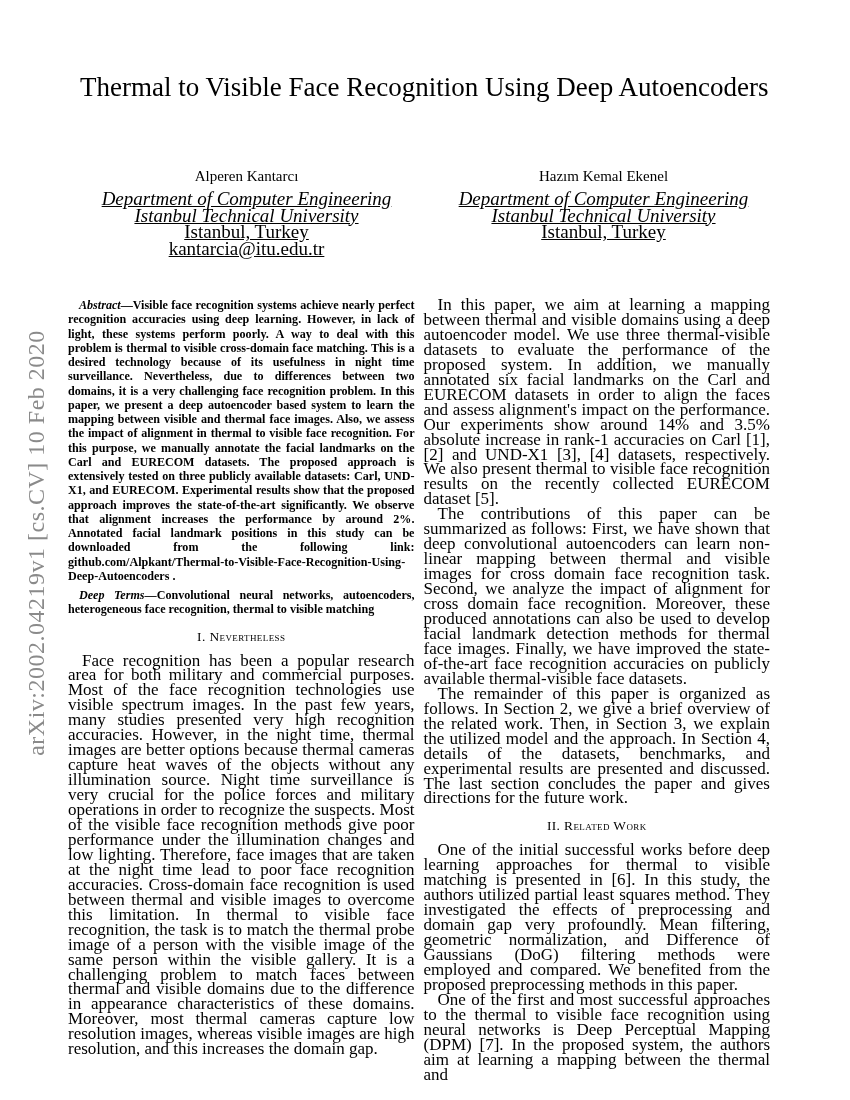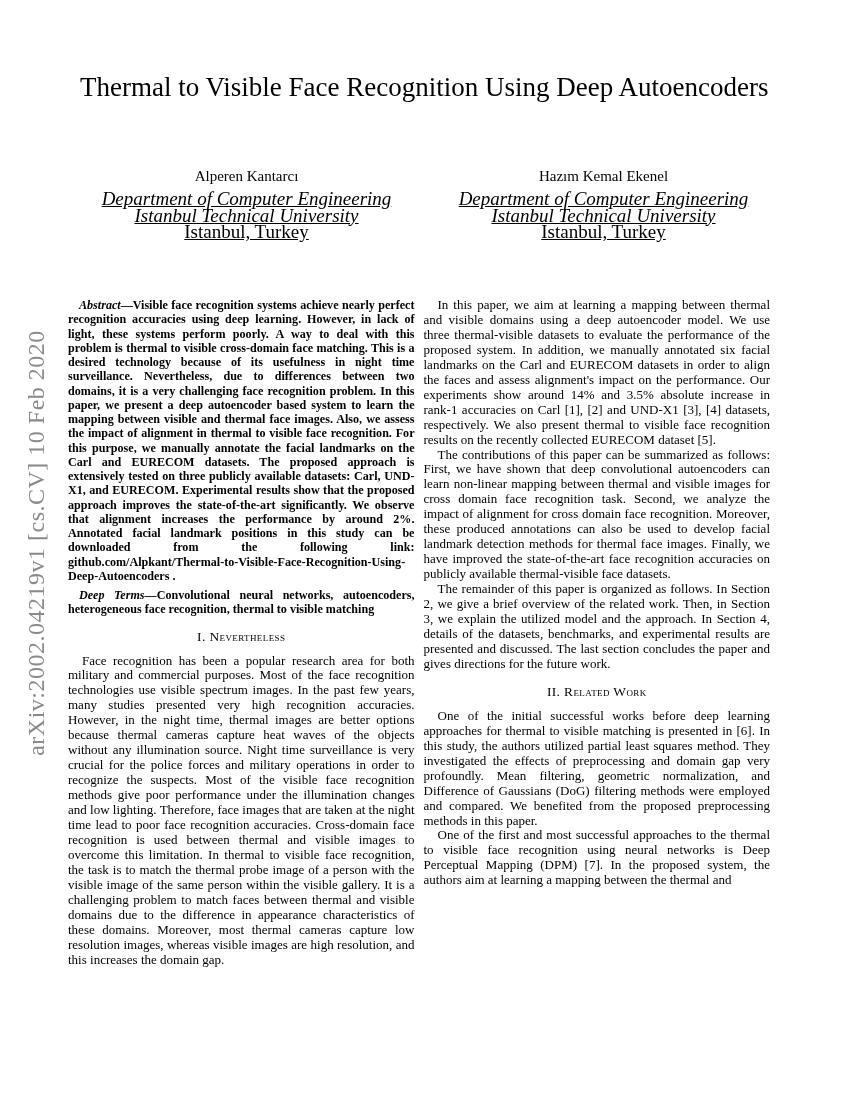--- a/index.html
+++ b/index.html
@@ -63,40 +63,41 @@
   .section-heading {
     font-size: 13.4px;
     font-weight: normal;
     font-variant: small-caps;
     letter-spacing: 0.4px;
     text-align: center;
     margin: 12px 0 9px 0;
   }
 
   .body-par {
-    font-size: 13px;
+    font-size: 17px;
     line-height: 14.95px;
     text-indent: 14px;
   }
 </style>
 </head>
 <body>
 
 <div class="page">
 
   <div class="arxiv-stamp">arXiv:2002.04219v1  [cs.CV]  10 Feb 2020</div>
 
   <h1 class="title">Thermal to Visible Face Recognition Using Deep Autoencoders</h1>
 
   <div class="authors">
     <div class="author">
       <div class="author-name">Alperen Kantarcı</div>
       <div class="author-line italic">Department of Computer Engineering</div>
       <div class="author-line italic">Istanbul Technical University</div>
       <div class="author-line">Istanbul, Turkey</div>
+      <div class="author-line">kantarcia@itu.edu.tr</div>
     </div>
     <div class="author">
       <div class="author-name">Hazım Kemal Ekenel</div>
       <div class="author-line italic">Department of Computer Engineering</div>
       <div class="author-line italic">Istanbul Technical University</div>
       <div class="author-line">Istanbul, Turkey</div>
     </div>
   </div>
 
   <div class="content">

